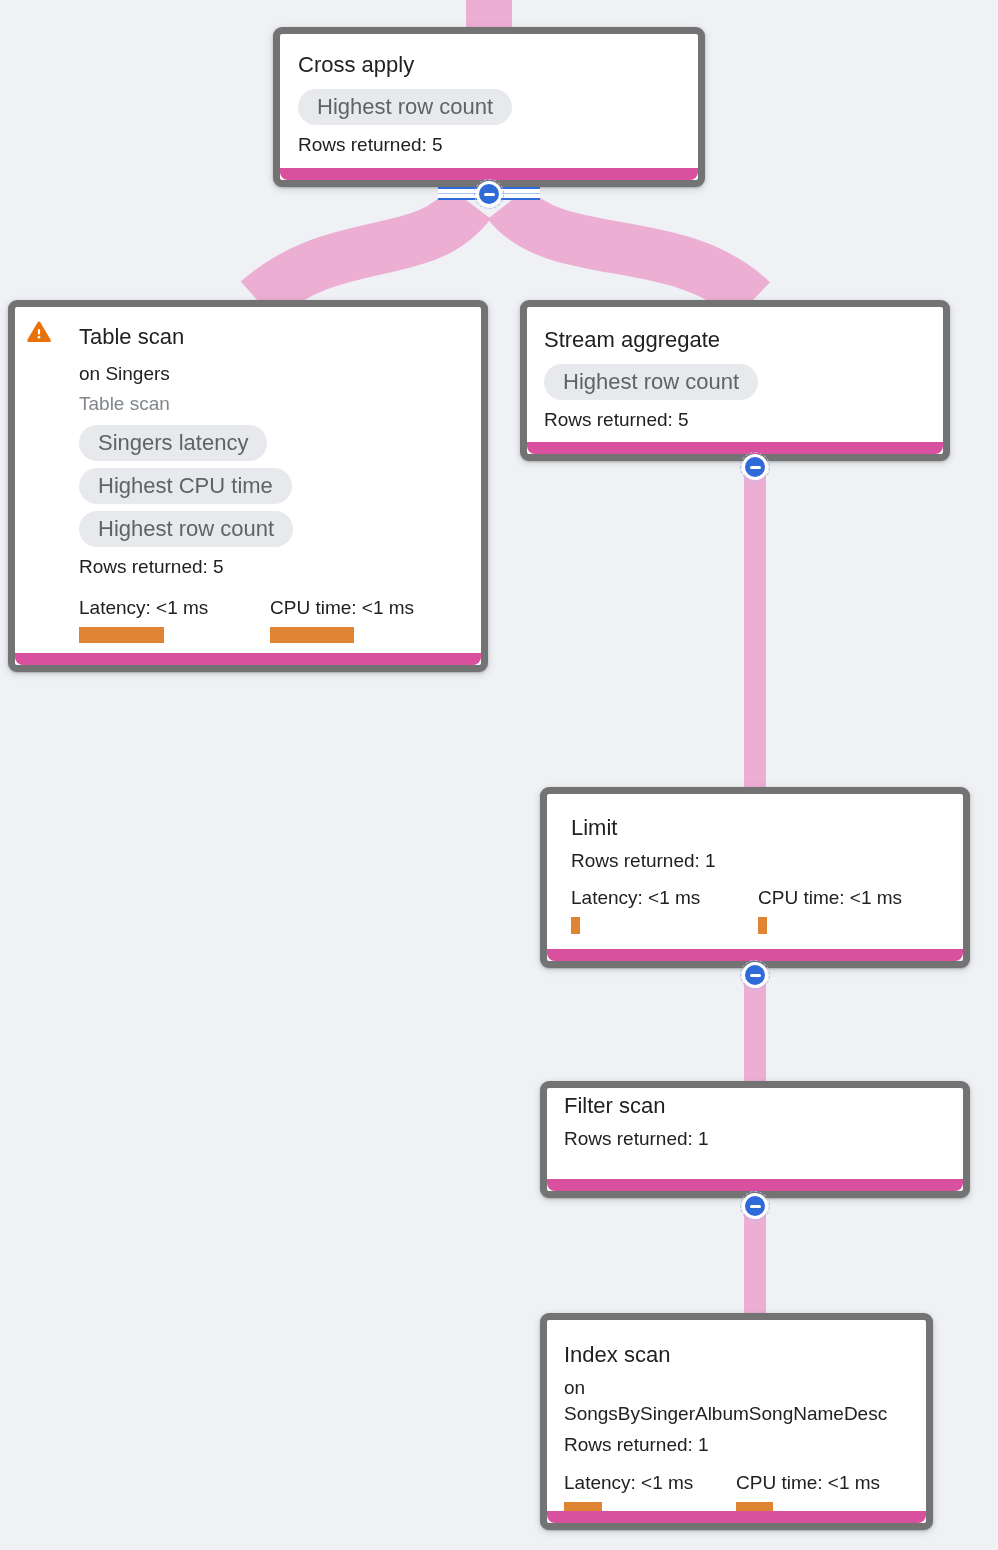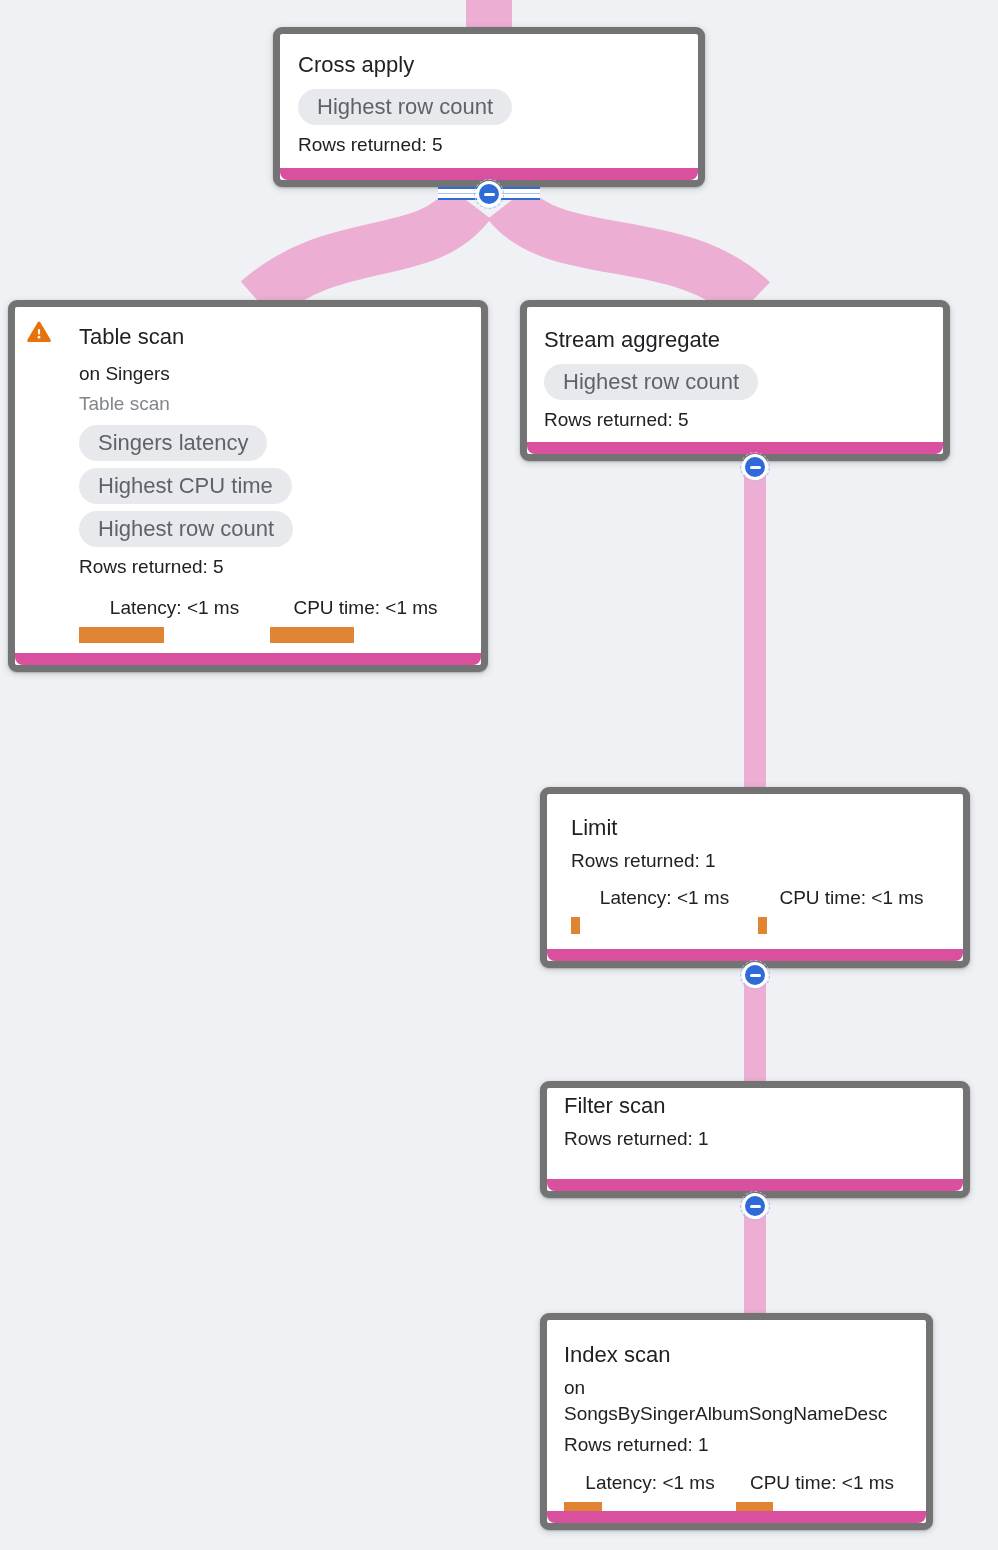--- a/index.html
+++ b/index.html
@@ -33,21 +33,21 @@
   .title{font-size:22px;line-height:28px;color:var(--title-text,#202124);margin:0 0 10px 0;}
   .line{font-size:19px;line-height:26px;color:var(--title-text,#202124);}
   .muted{color:var(--muted-text,#80868b);}
   .rows{margin-top:6px;}
   .badges{margin-top:4px;}
   .badge{
     display:table;background:var(--badge-bg,#e8e9ec);color:var(--badge-text,#5f6368);
     font-size:22px;line-height:22px;padding:7px 19px;border-radius:19px;margin:0 0 7px 0;
   }
   .metrics{display:flex;margin-top:16px;}
-  .metric{width:191px;text-align:center;}
+  .metric{width:191px;}
   .mlabel{font-size:19px;line-height:24px;color:var(--title-text,#202124);}
   .mbar{height:16px;margin-top:7px;background:var(--metric-orange,#df8433);}
 
   
   .warning-wrap{position:absolute;left:12px;top:14px;width:30px;height:26px;}
 
   
   .collapse{
     position:absolute;z-index:3;width:26px;height:26px;border-radius:50%;
     background:var(--collapse-blue,#2e6bd8);

